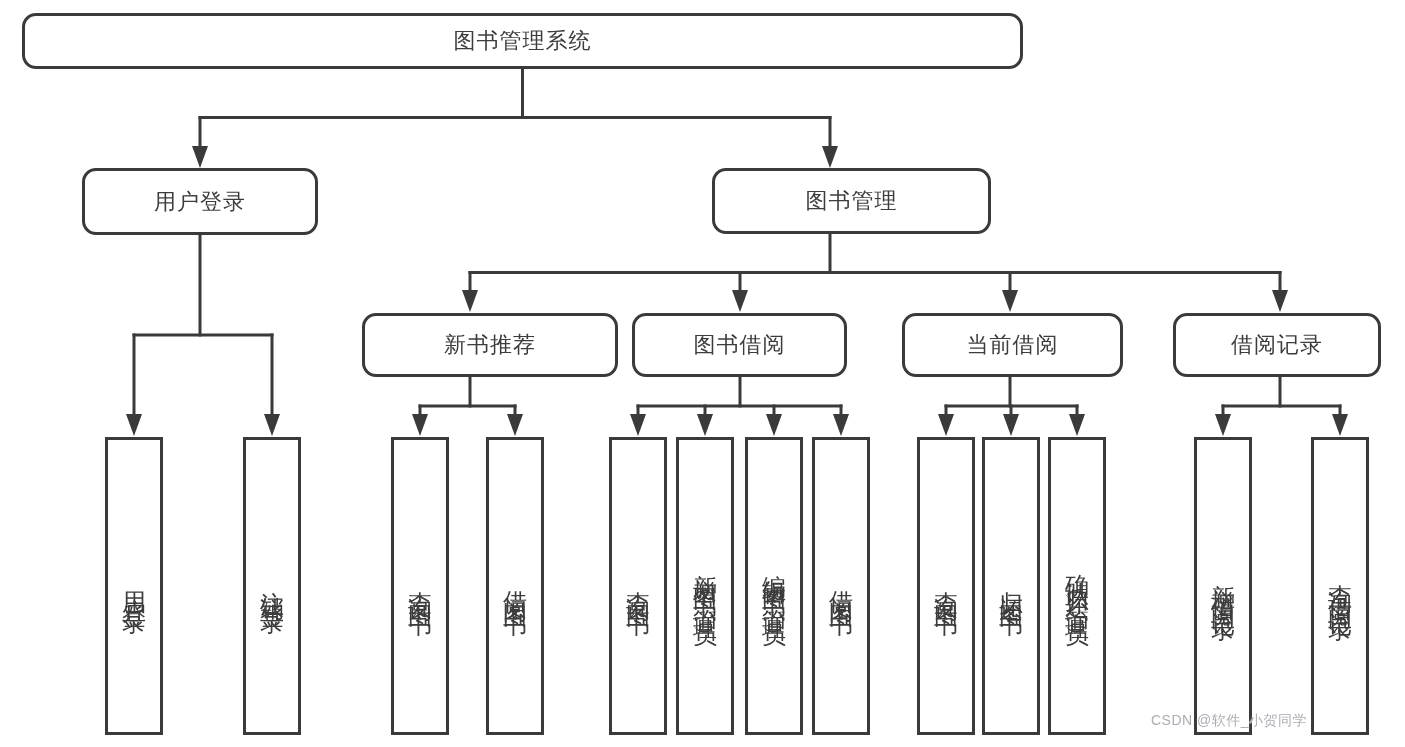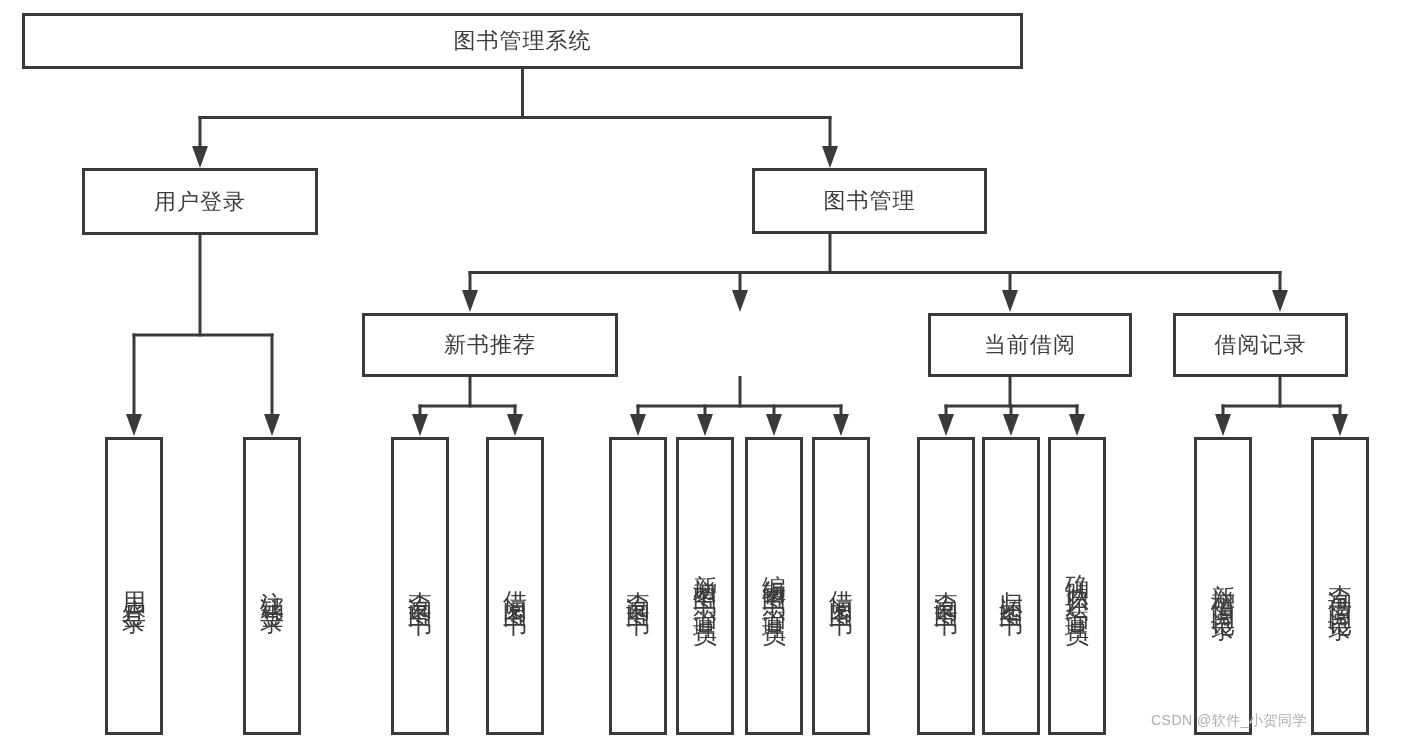--- a/index.html
+++ b/index.html
@@ -12,21 +12,21 @@
   .stage { position:absolute; inset:0; }
   svg.wires { position:absolute; left:0; top:0; color:var(--line,#3a3a3a); }
   svg.wires line { stroke:currentColor; stroke-width:3; }
   svg.wires polygon { fill:currentColor; stroke:none; }
   .node {
     position:absolute; background:#ffffff;
     border:3px solid var(--line,#3a3a3a);
     display:flex; align-items:center; justify-content:center;
     text-align:center;
   }
-  .hbox { font-size:22px; letter-spacing:1px; }
+  .hbox { font-size:22px; letter-spacing:1px;border-radius:14px; }
   .vbox {
     writing-mode:vertical-rl; text-orientation:mixed;
     font-size:24px; letter-spacing:7px; line-height:52px;
     display:flex; align-items:center; justify-content:center;
   }
   .watermark {
     position:absolute; left:1151px; top:712px; z-index:6;
     font-size:14px; letter-spacing:0.5px; white-space:nowrap;
     color:var(--watermark,#aaadb2);
     text-shadow:0 0 2px #ffffff, 0 0 1px #ffffff;
@@ -99,25 +99,26 @@
       <polygon points="1003,414 1019,414 1011,436"></polygon>
       <polygon points="1069,414 1085,414 1077,436"></polygon>
       <polygon points="1215,414 1231,414 1223,436"></polygon>
       <polygon points="1332,414 1348,414 1340,436"></polygon>
     </g>
   </svg>
 
   <div class="node hbox" style="left:22px; top:13px; width:1001px; height:56px;">图书管理系统</div>
 
   <div class="node hbox" style="left:82px; top:168px; width:236px; height:67px;">用户登录</div>
-  <div class="node hbox" style="left:712px; top:168px; width:235px; height:66px;margin-left:40px;">图书管理</div>
+  <div class="node hbox" style="left:712px; top:168px; width:279px; height:66px;">图书管理</div>
 
   <div class="node hbox" style="left:362px; top:313px; width:256px; height:64px;">新书推荐</div>
-  <div class="node hbox" style="left:928px; top:313px; width:204px; height:64px;">当前借阅</div>
-  <div class="node hbox" style="left:1173px; top:313px; width:175px; height:64px;">借阅记录</div>
+  <div class="node hbox" style="left:632px; top:313px; width:215px; height:64px;">图书借阅</div>
+  <div class="node hbox" style="left:902px; top:313px; width:221px; height:64px;">当前借阅</div>
+  <div class="node hbox" style="left:1173px; top:313px; width:208px; height:64px;">借阅记录</div>
 
   <div class="node vbox" style="left:105px; top:437px; width:58px; height:298px;">用户登录</div>
   <div class="node vbox" style="left:243px; top:437px; width:58px; height:298px;">注销登录</div>
 
   <div class="node vbox" style="left:391px; top:437px; width:58px; height:298px;">查询图书</div>
   <div class="node vbox" style="left:486px; top:437px; width:58px; height:298px;">借阅图书</div>
 
   <div class="node vbox" style="left:609px; top:437px; width:58px; height:298px;">查询图书</div>
   <div class="node vbox" style="left:676px; top:437px; width:58px; height:298px;">新增图书（管理员）</div>
   <div class="node vbox" style="left:745px; top:437px; width:58px; height:298px;">编辑图书（管理员）</div>

